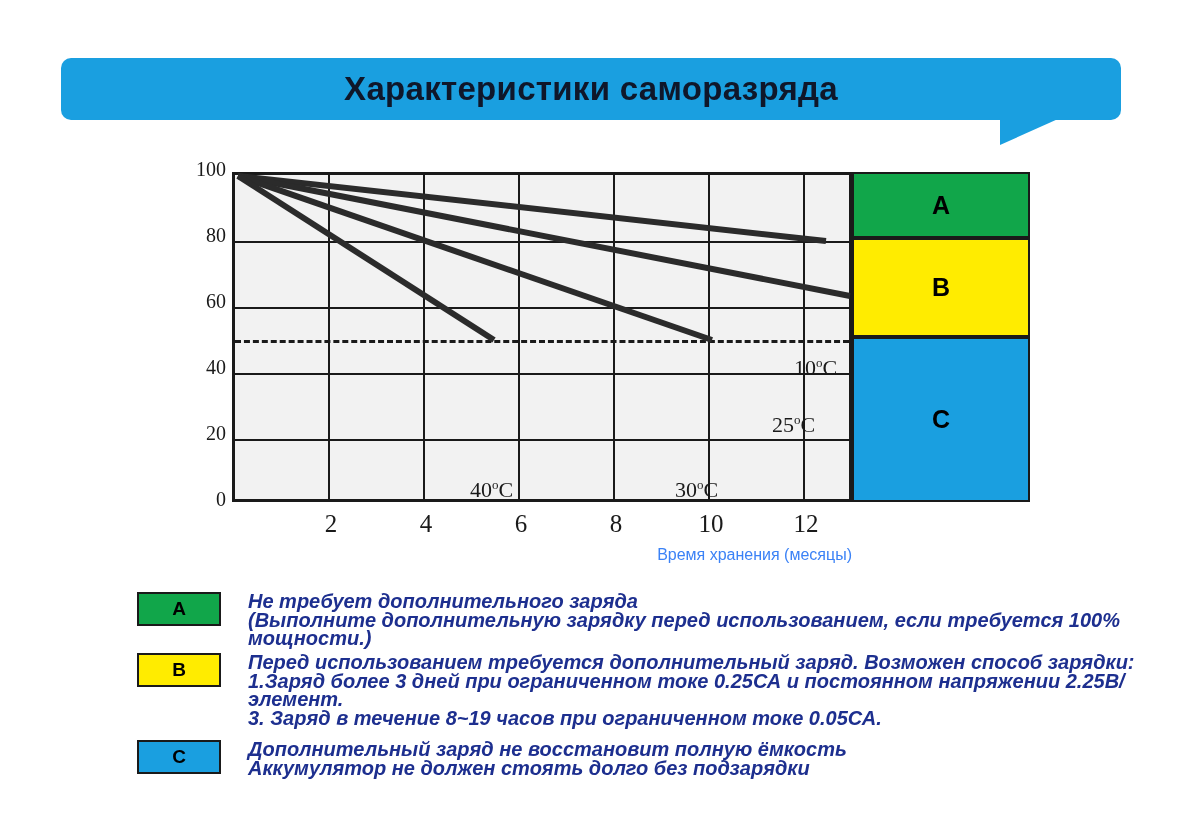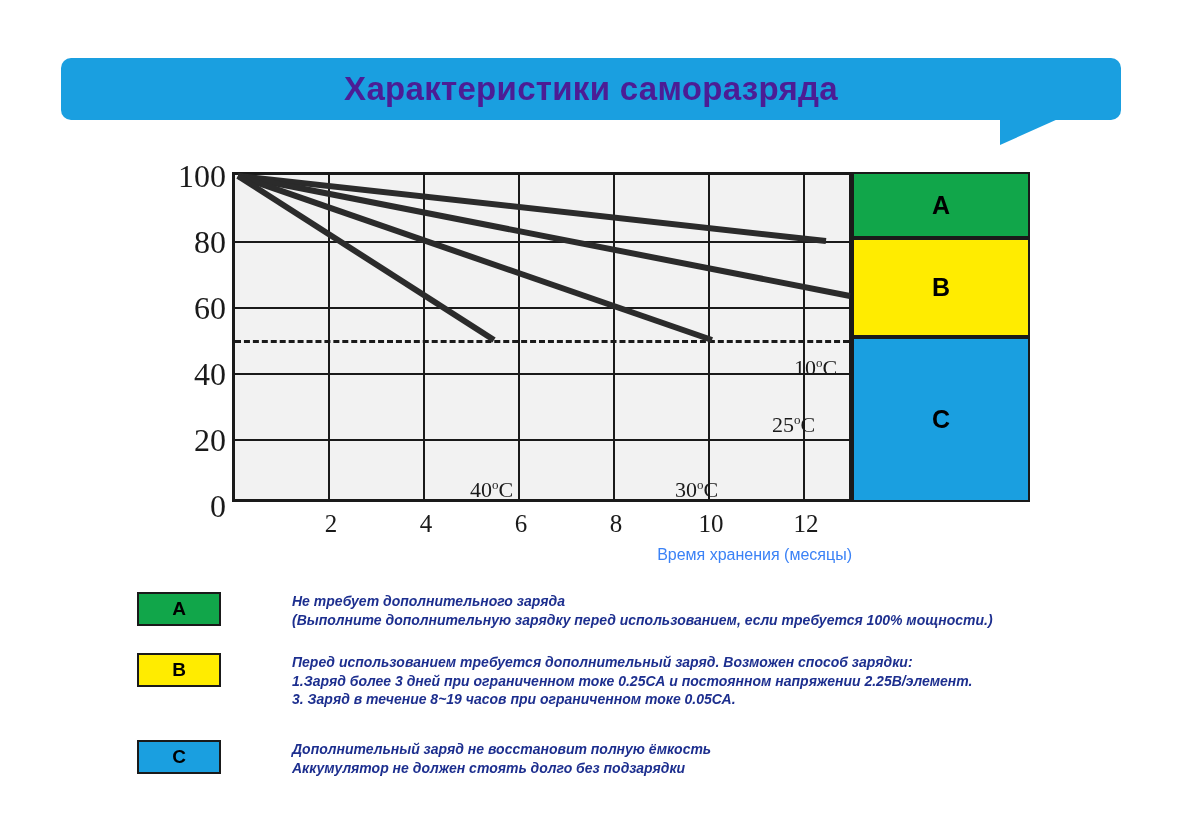--- a/index.html
+++ b/index.html
@@ -14,21 +14,21 @@
   
   #title-banner{
     position:absolute;
     left:61px; top:58px;
     width:1060px; height:62px;
     background:#1a9fe0;
     border-radius:10px;
     display:flex;align-items:center;justify-content:center;
   }
   #title-text{
-    color:#4c1d95;
+    color:#0f172a;
     font-size:33px;
     font-weight:bold;
     letter-spacing:0.3px;
   }
   #title-tail{
     position:absolute;
     left:1000px; top:119px;
     width:0;height:0;
     border-left:58px solid #1a9fe0;
     border-bottom:26px solid transparent;
@@ -71,21 +71,21 @@
     color:#1a1a1a;
     white-space:nowrap;
     font-family:"Liberation Serif", serif;
   }
   .curve-label sup{font-size:13px;}
   .ytick{
     position:absolute;
     right:0;
     width:60px;
     text-align:right;
-    font-size:32px;
+    font-size:20px;
     color:#1a1a1a;
     font-family:"Liberation Serif", serif;
   }
   #yticks{position:absolute;left:160px;top:0;width:66px;height:360px;}
 
   #xticks{position:absolute;left:232px;top:360px;width:620px;height:34px;}
   .xtick{
     position:absolute;
     width:50px;margin-left:-25px;
     text-align:center;
@@ -129,25 +129,24 @@
     width:84px;height:34px;
     border:2px solid #1a1a1a;
     box-sizing:border-box;
     display:flex;align-items:center;justify-content:center;
     font-size:19px;font-weight:bold;color:#000;
   }
   .legend-text{
     position:absolute;
     left:248px;
     color:#1d2f8f;
-    font-size:14px;
+    font-size:20px;
     font-weight:bold;
     font-style:italic;
     line-height:18.5px;
-    margin-left:44px;
   }
   #row-a{top:0;}
   #row-b{top:61px;}
   #row-c{top:148px;}
   #chip-a{background:#11a64a;}
   #chip-b{background:#ffec00;}
   #chip-c{background:#1a9fe0;}
   #text-b{left:248px;}
 </style>
 </head>

